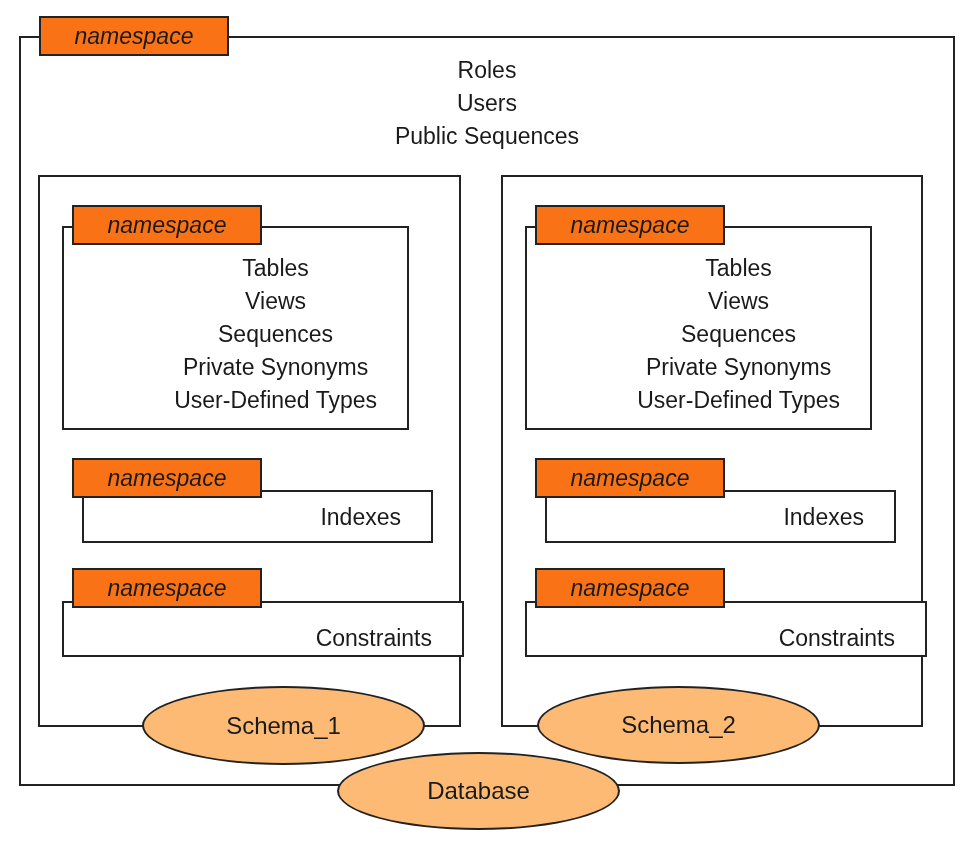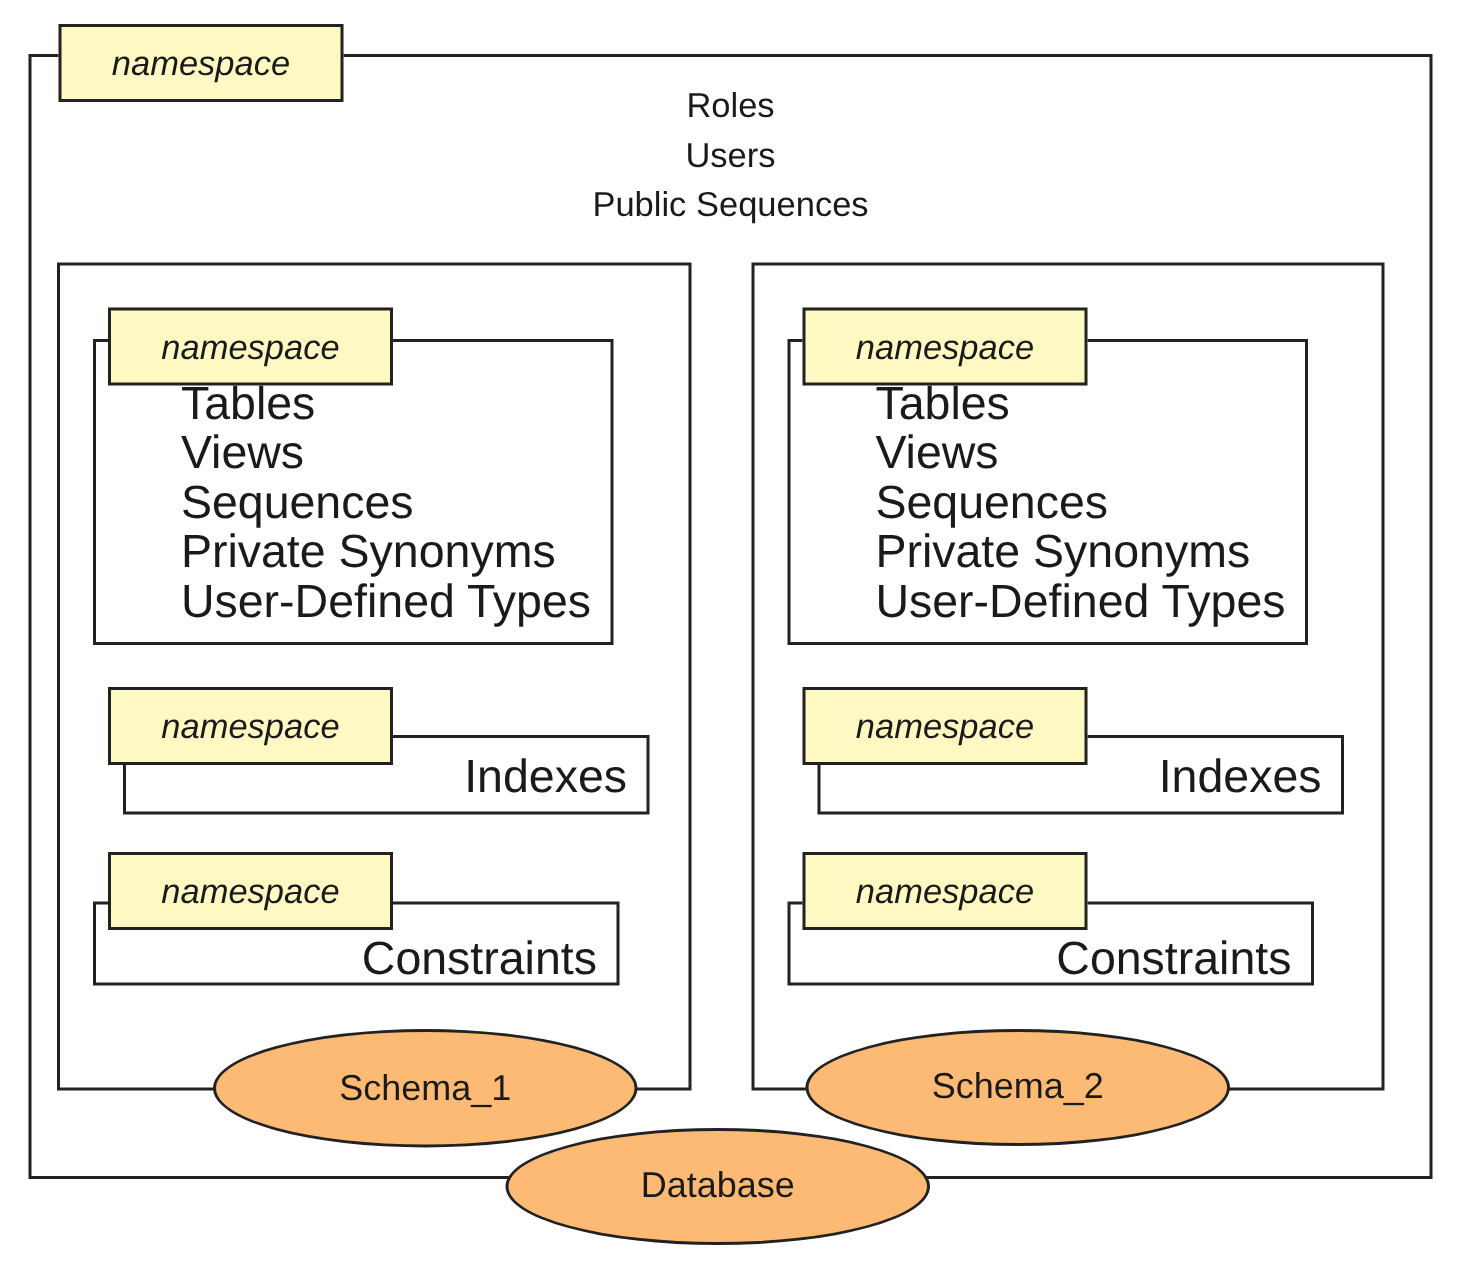--- a/index.html
+++ b/index.html
@@ -17,22 +17,22 @@
     border: 2px solid #222222;
     background: #ffffff;
     box-sizing: border-box;
   }
   
   .outer-box { left: 19px; top: 36px; width: 936px; height: 750px; z-index: 0; }
 
   
   .ns-tab {
     position: absolute;
-    width: 190px; height: 52px;
-    background: #fef9c3;
+    width: 190px; height: 40px;
+    background: #f97316;
     border: 2px solid #222222;
     box-sizing: border-box;
     z-index: 3;
     display: flex; align-items: center; justify-content: center;
     font-style: italic;
     font-size: 23px;
   }
   .outer-tab { left: 39px; top: 16px; }
 
   
@@ -49,28 +49,28 @@
   .schema-box { top: 175px; width: 423px; height: 552px; z-index: 1; }
   .schema1 { left: 38px; }
   .schema2 { left: 501px; width: 422px; }
 
   
   .group-box { z-index: 2; }
   .group-big         { left: 22px; top: 49px;  width: 347px; height: 204px; }
   .tab-big           { left: 32px; top: 28px; }
   .group-indexes     { left: 22px; top: 313px; width: 351px; height: 53px; margin-left: 20px; }
   .tab-indexes       { left: 32px; top: 281px; }
-  .group-constraints { left: 22px; top: 424px; width: 351px; height: 56px; }
+  .group-constraints { left: 22px; top: 424px; width: 402px; height: 56px; }
   .tab-constraints   { left: 32px; top: 391px; }
 
   .group-list {
     position: absolute;
-    right: 13px;
-    text-align: left;
-    font-size: 31px;
+    right: 30px;
+    text-align: center;
+    font-size: 23px;
     line-height: 33px;
   }
   .group-big .group-list         { top: 24px; }
   .group-indexes .group-list     { top: 9px; }
   .group-constraints .group-list { top: 19px; }
 
   
   .ellipse {
     position: absolute;
     background: #fdba74;

